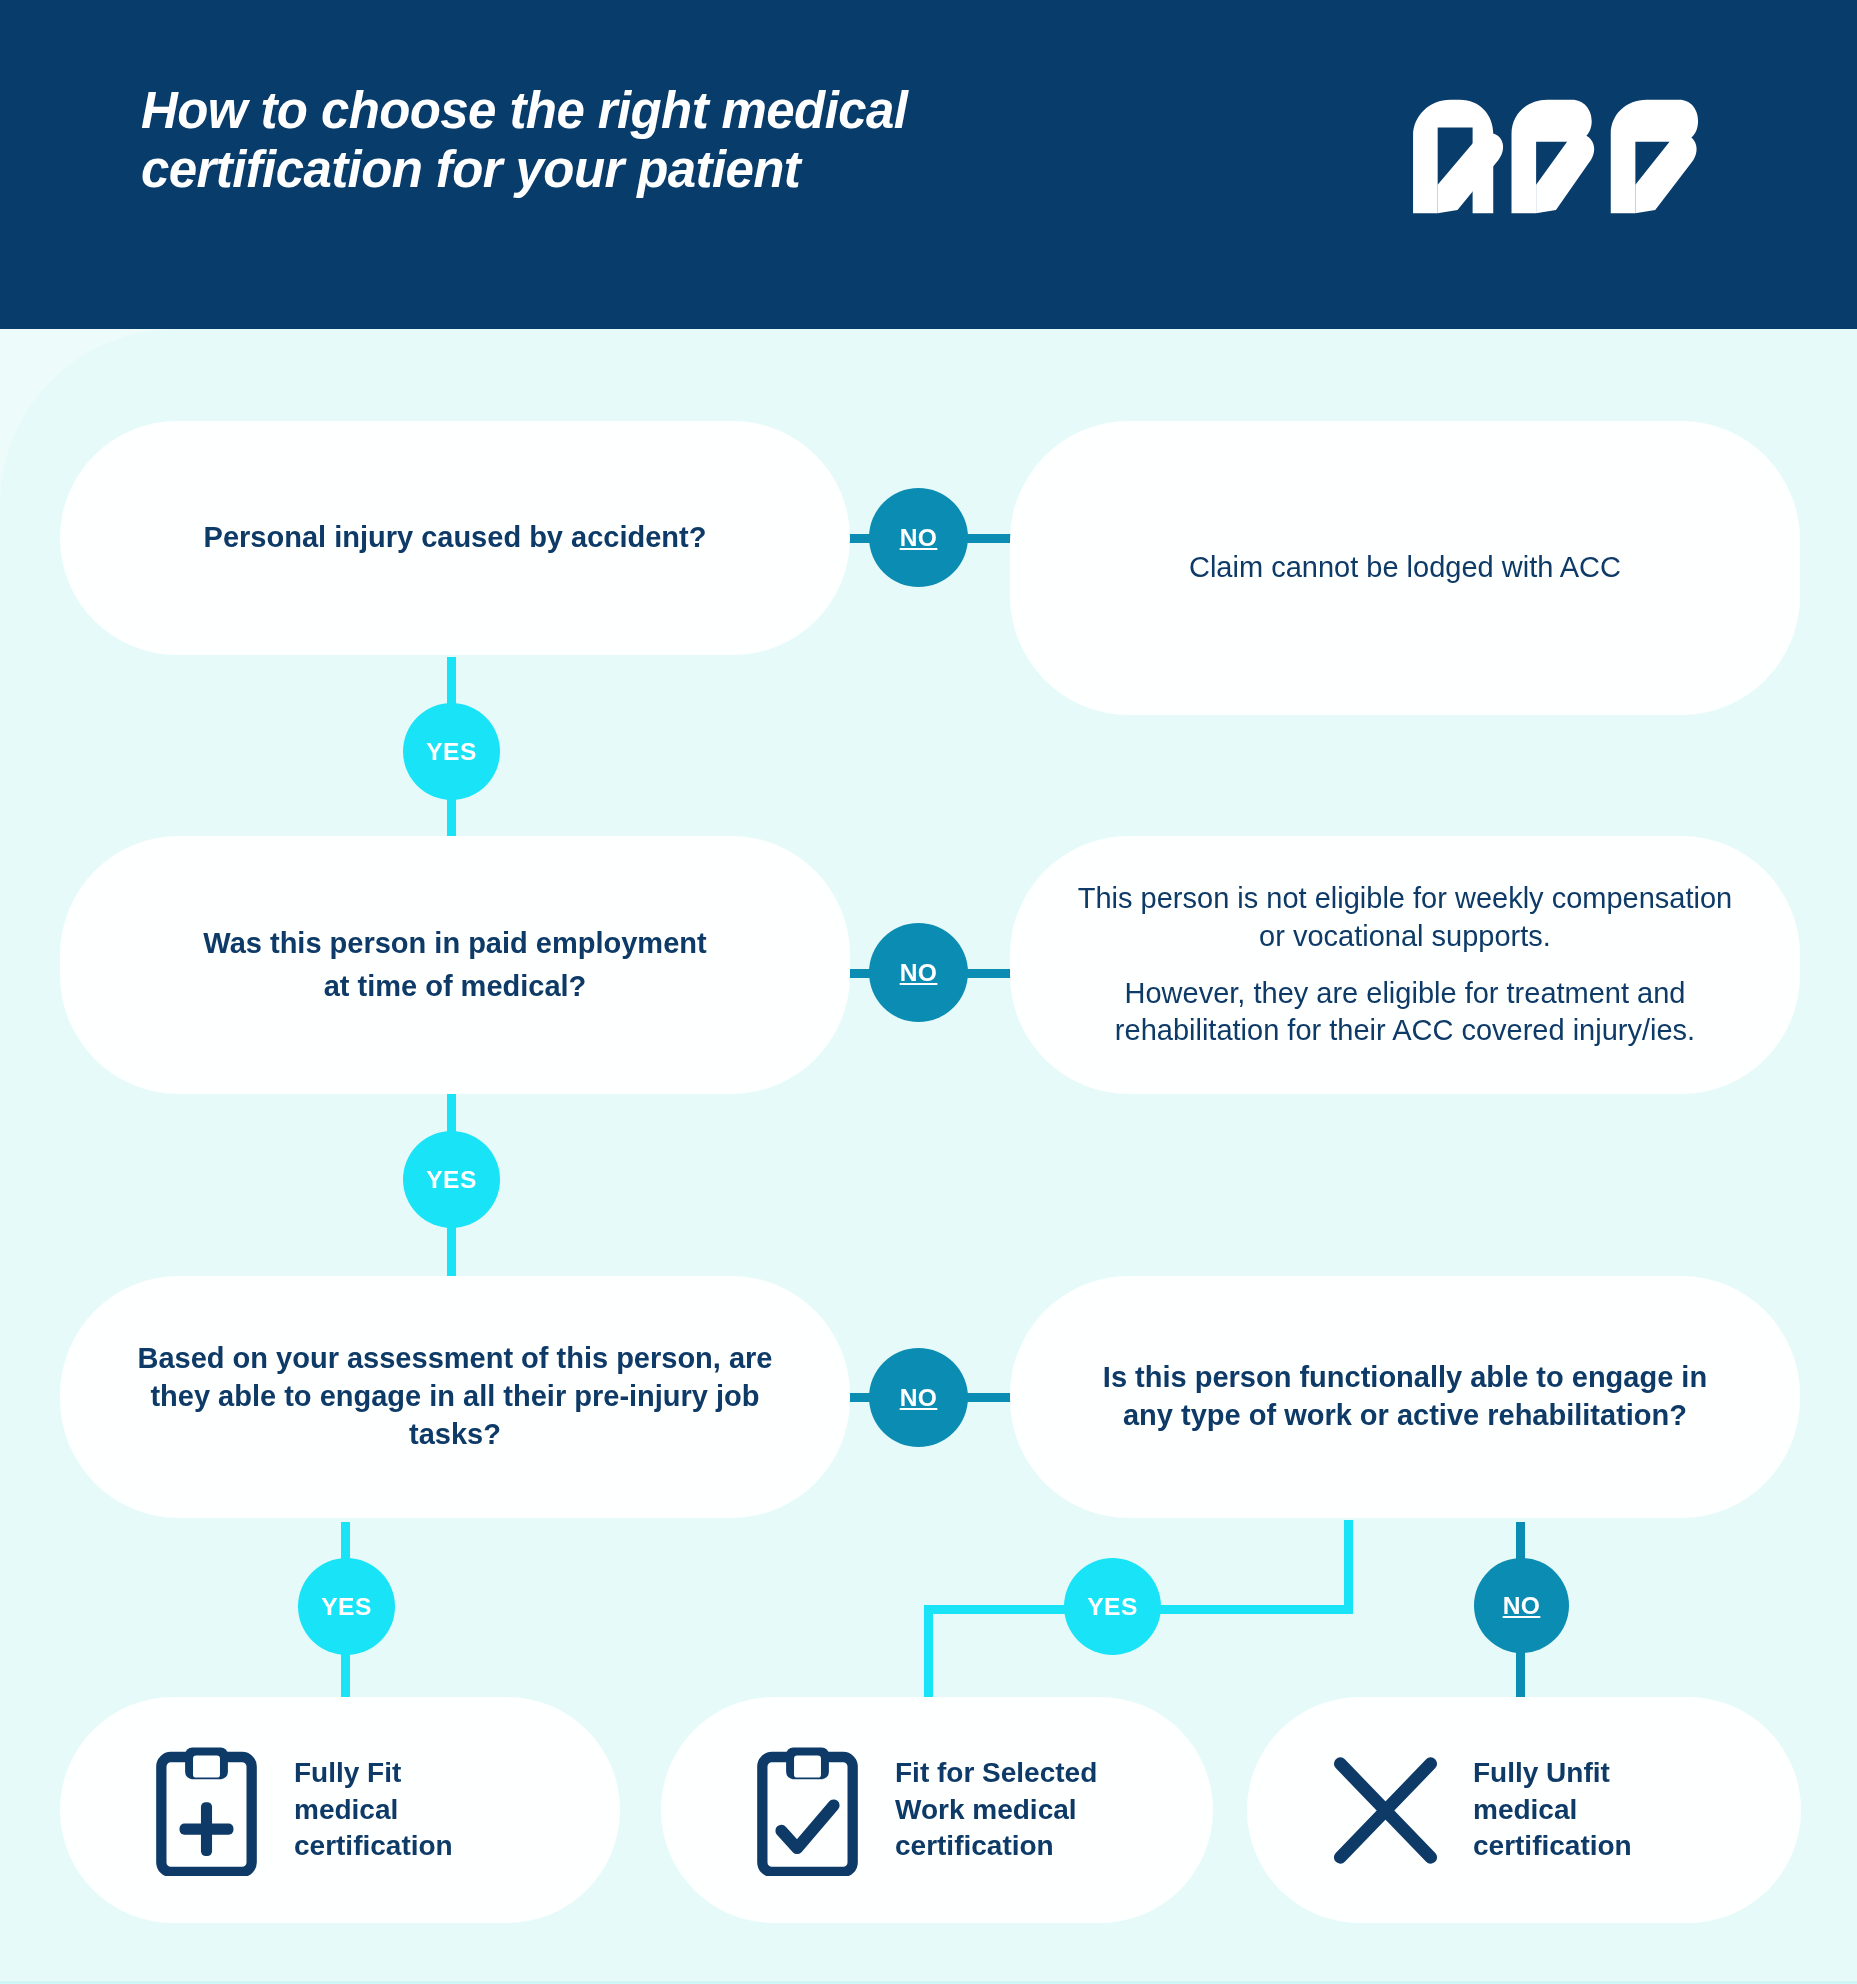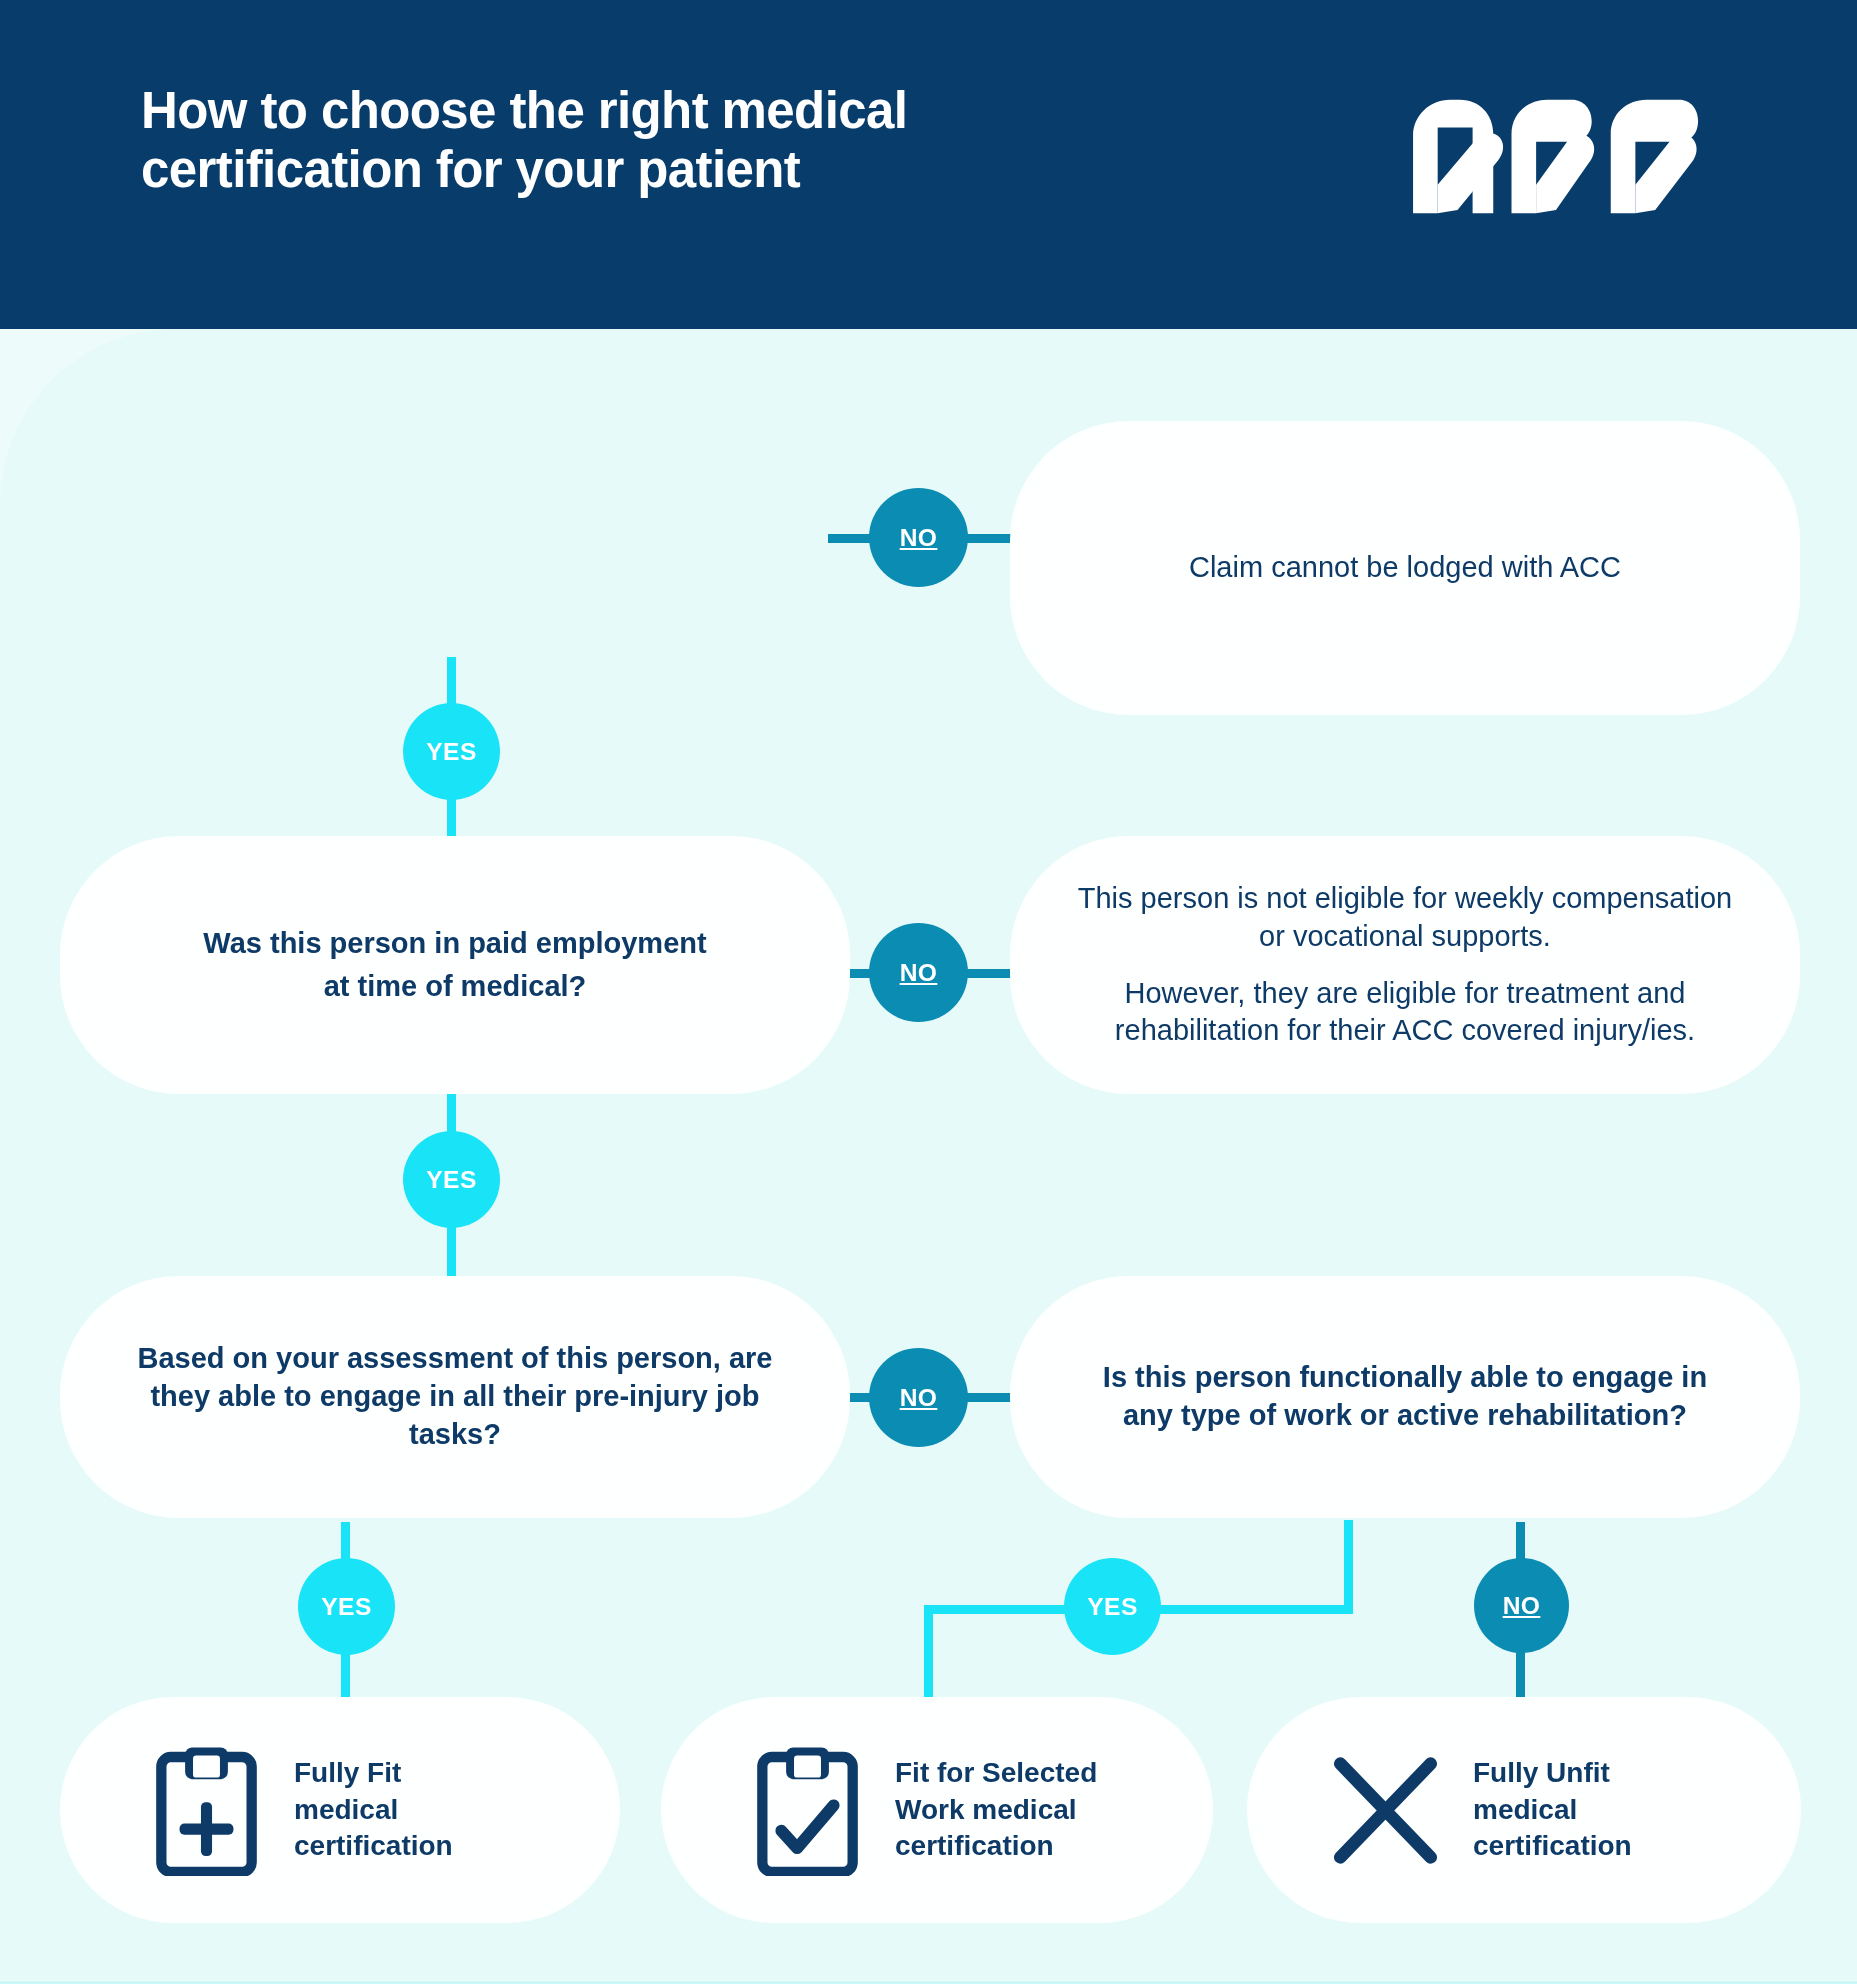--- a/index.html
+++ b/index.html
@@ -30,20 +30,21 @@
   .header-title {
     position: absolute;
     left: 141px;
     top: 81px;
     width: 1151px;
     color: #ffffff;
     font-size: 51px;
     line-height: 1.16;
     font-weight: bold;
     letter-spacing: -0.6px;
+    font-style: italic;
   }
   .acc-logo {
     position: absolute;
     left: 1401px;
     top: 91px;
     width: 302px;
     height: 131px;
   }
 
   
@@ -182,20 +183,23 @@
   <div class="conn teal" style="left:828px; top:1393px; width:185px; height:8.7px;"></div>
 
   <div class="conn cyan" style="left:341px; top:1522px; width:8.7px; height:179px;"></div>
 
   <div class="conn cyan" style="left:924px; top:1605px; width:429px; height:8.7px;"></div>
   <div class="conn cyan" style="left:924px; top:1605px; width:8.7px; height:99px;"></div>
   <div class="conn cyan" style="left:1344px; top:1520px; width:8.7px; height:92px;"></div>
 
   <div class="conn teal" style="left:1516px; top:1522px; width:8.7px; height:179px;"></div>
 
+  <div class="card pill-q" style="left:60px; top:421px; width:790px; height:234px;">
+    <div class="card-text">Personal injury caused by accident?</div>
+  </div>
   <div class="badge no" style="left:869px; top:488px; width:99px; height:99px;">
     <span>NO</span>
   </div>
   <div class="card pill-q" style="left:1010px; top:421px; width:790px; height:294px;">
     <div class="card-text reg">Claim cannot be lodged with ACC</div>
   </div>
   <div class="badge yes" style="left:403px; top:703px; width:97px; height:97px;">
     <span>YES</span>
   </div>
 

